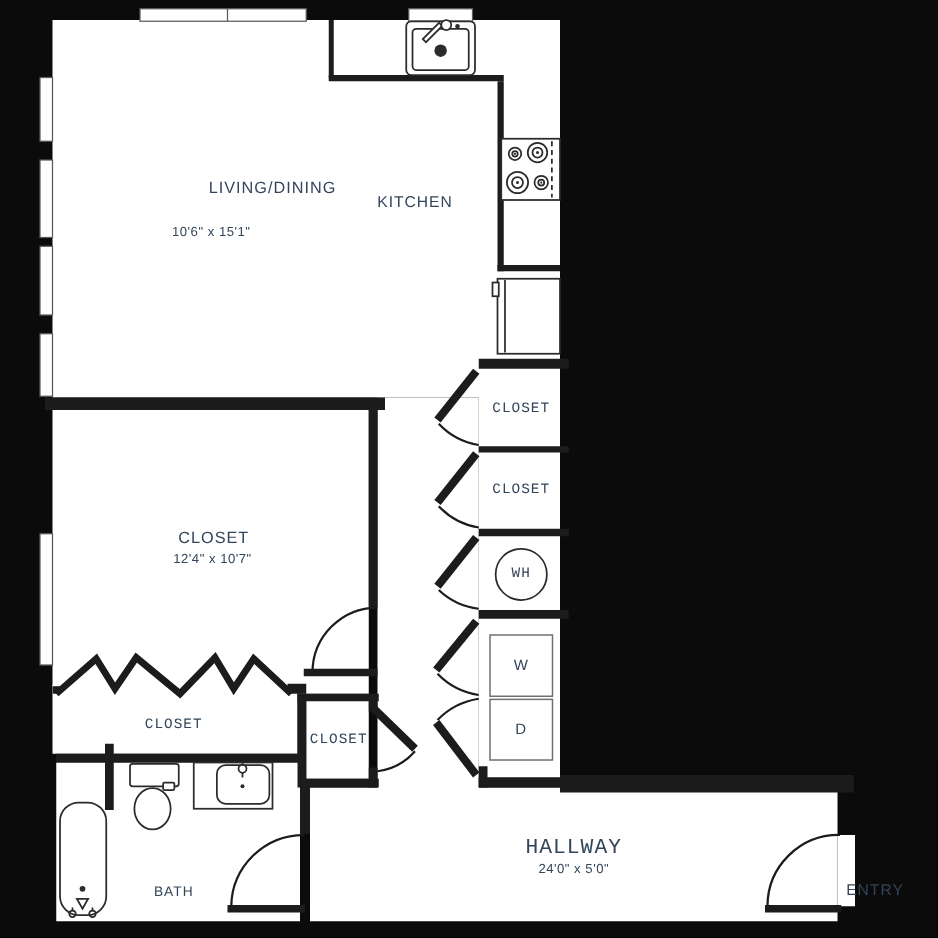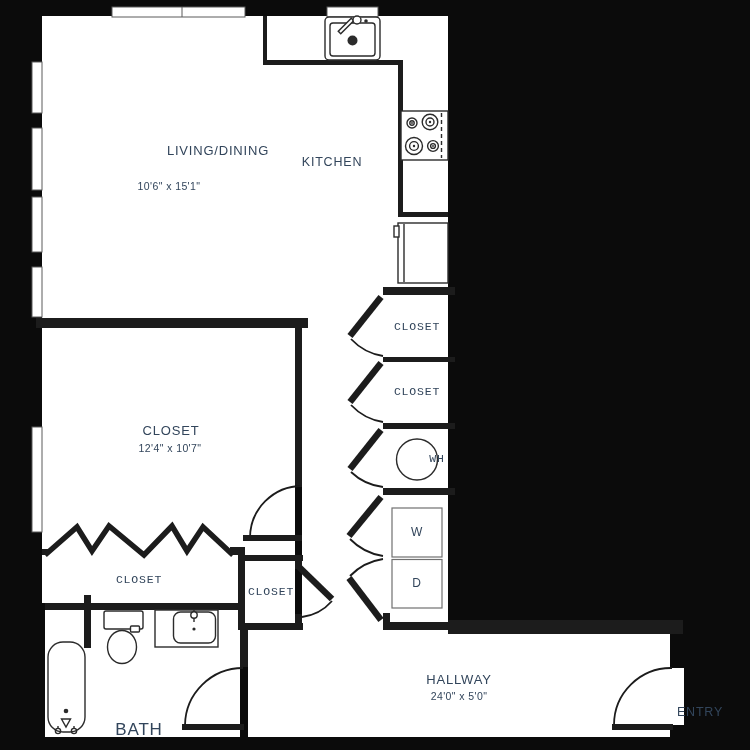--- a/index.html
+++ b/index.html
@@ -182,26 +182,26 @@
   <div class="lbl dims" style="left:169px;top:186px;">10'6" x 15'1"</div>
 
   <div class="lbl" style="left:332px;top:162px;font-size:12.5px;">KITCHEN</div>
 
   <div class="lbl" style="left:171px;top:430px;">CLOSET</div>
   <div class="lbl dims" style="left:170px;top:448px;">12'4" x 10'7"</div>
 
   <div class="lbl small" style="left:417px;top:327px;">CLOSET</div>
   <div class="lbl small" style="left:417px;top:392px;">CLOSET</div>
 
-  <div class="lbl small" style="left:437px;top:459px;">WH</div>
+  <div class="lbl small" style="left:417px;top:459px;">WH</div>
   <div class="lbl" style="left:417px;top:532px;font-size:12px;">W</div>
   <div class="lbl" style="left:417px;top:583px;font-size:12px;">D</div>
 
   <div class="lbl small" style="left:139px;top:580px;">CLOSET</div>
   <div class="lbl small" style="left:271px;top:592px;">CLOSET</div>
 
-  <div class="lbl" style="left:139px;top:729px;font-size:17px;">BATH</div>
-
-  <div class="lbl" style="left:459px;top:679px;font-size:13px;">HALLWAY</div>
+  <div class="lbl" style="left:139px;top:714px;font-size:11px;">BATH</div>
+
+  <div class="lbl" style="left:459px;top:679px;font-size:17px;font-family:Liberation Mono, monospace;">HALLWAY</div>
   <div class="lbl dims" style="left:459px;top:696px;">24'0" x 5'0"</div>
 
   <div class="lbl" style="left:700px;top:700px;font-size:12.5px;margin-top:12px;">ENTRY</div>
 </div>
 
 </body></html>

